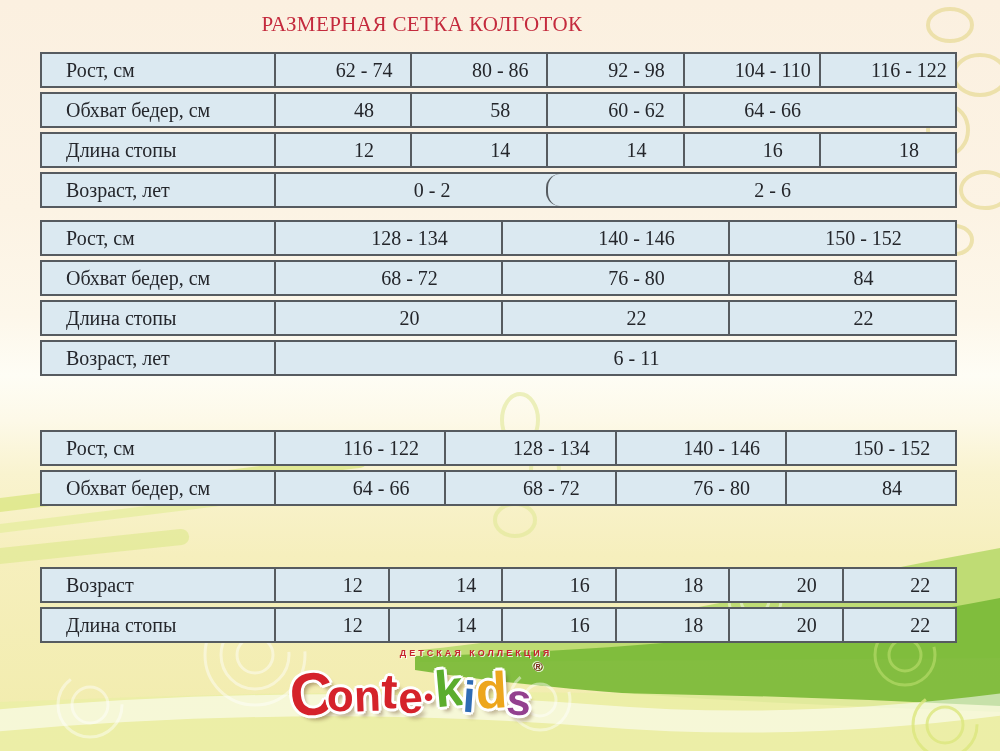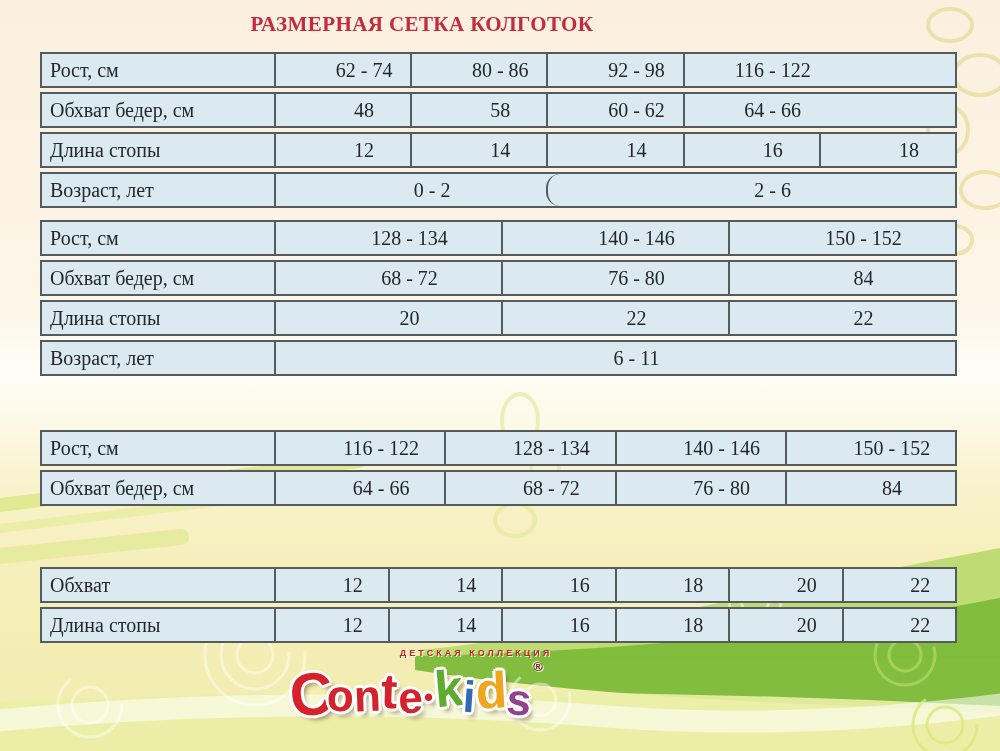--- a/index.html
+++ b/index.html
@@ -6,42 +6,42 @@
   body{width:1000px;height:751px;position:relative;overflow:hidden;
        font-family:"Liberation Serif",serif;}
   .page{position:absolute;inset:0;width:1000px;height:751px;
         background:linear-gradient(180deg,
           #fbf0e0 0%, #fcf3e4 28%, #fdf7ea 42%, #fefdf5 50%,
           #fdf9e8 56%, #f9f3cf 63%, #f6efbd 74%, #f1ecab 100%);}
   .decor{position:absolute;inset:0;pointer-events:none;}
   .content{position:absolute;inset:0;}
 
   .sec-title{position:absolute;left:0;width:844px;text-align:center;
-             font-weight:bold;font-size:21px;letter-spacing:.4px;color:#c42a3d;}
+             font-weight:normal;font-size:21px;letter-spacing:.4px;color:#c42a3d;}
   #title-tights{top:12px;}
   #title-leggings{top:392px;}
   #title-socks{top:534px;}
 
   .sztable{position:absolute;left:40px;width:917px;}
   #table-tights-small{top:52px;}
   #table-tights-big{top:220px;}
   #table-leggings{top:430px;}
   #table-socks{top:567px;}
 
   .trow{display:grid;box-sizing:border-box;background:#dbe9f1;
         border:2px solid #565b60;margin-bottom:4px;height:36px;}
   .cols5{grid-template-columns:232px repeat(5,1fr);}
   .cols3{grid-template-columns:232px repeat(3,1fr);}
   .cols4{grid-template-columns:232px repeat(4,1fr);}
   .cols6{grid-template-columns:232px repeat(6,1fr);}
   .cell{display:flex;align-items:center;justify-content:center;
         font-size:20px;color:#24262b;border-left:2px solid #565b60;
         white-space:nowrap;overflow:hidden;padding-left:42px;}
   .cell:first-child{border-left:none;}
-  .lbl{justify-content:flex-start;padding-left:8px;}
+  .lbl{justify-content:flex-start;padding-left:24px;}
   .sp2{grid-column:2 / span 2;}
   .sp3a{grid-column:4 / span 3;border-radius:14px;}
   .sp3b{grid-column:2 / span 3;}
 
   
   .logo{position:absolute;top:648px;left:0;width:832px;height:100px;
         display:flex;flex-direction:column;align-items:center;}
   .tagline{font-family:"Liberation Sans",sans-serif;font-weight:bold;
            font-size:9px;letter-spacing:3px;color:#c6242f;
            margin-left:120px;margin-bottom:0px;
@@ -125,20 +125,21 @@
 <div class="content">
 
   <div class="sec-title" id="title-tights">РАЗМЕРНАЯ СЕТКА КОЛГОТОК</div>
 
   <div class="sztable" id="table-tights-small">
     <div class="trow cols5">
       <div class="cell lbl">Рост, см</div>
       <div class="cell">62 - 74</div>
       <div class="cell">80 - 86</div>
       <div class="cell">92 - 98</div>
+      <div class="cell">104 - 110</div>
       <div class="cell">116 - 122</div>
     </div>
     <div class="trow cols5">
       <div class="cell lbl">Обхват бедер, см</div>
       <div class="cell">48</div>
       <div class="cell">58</div>
       <div class="cell">60 - 62</div>
       <div class="cell">64 - 66</div>
     </div>
     <div class="trow cols5">
@@ -195,21 +196,21 @@
       <div class="cell">64 - 66</div>
       <div class="cell">68 - 72</div>
       <div class="cell">76 - 80</div>
       <div class="cell">84</div>
     </div>
   </div>
 
 
   <div class="sztable" id="table-socks">
     <div class="trow cols6">
-      <div class="cell lbl">Обхват</div>
+      <div class="cell lbl">Возраст</div>
       <div class="cell">12</div>
       <div class="cell">14</div>
       <div class="cell">16</div>
       <div class="cell">18</div>
       <div class="cell">20</div>
       <div class="cell">22</div>
     </div>
     <div class="trow cols6">
       <div class="cell lbl">Длина стопы</div>
       <div class="cell">12</div>

